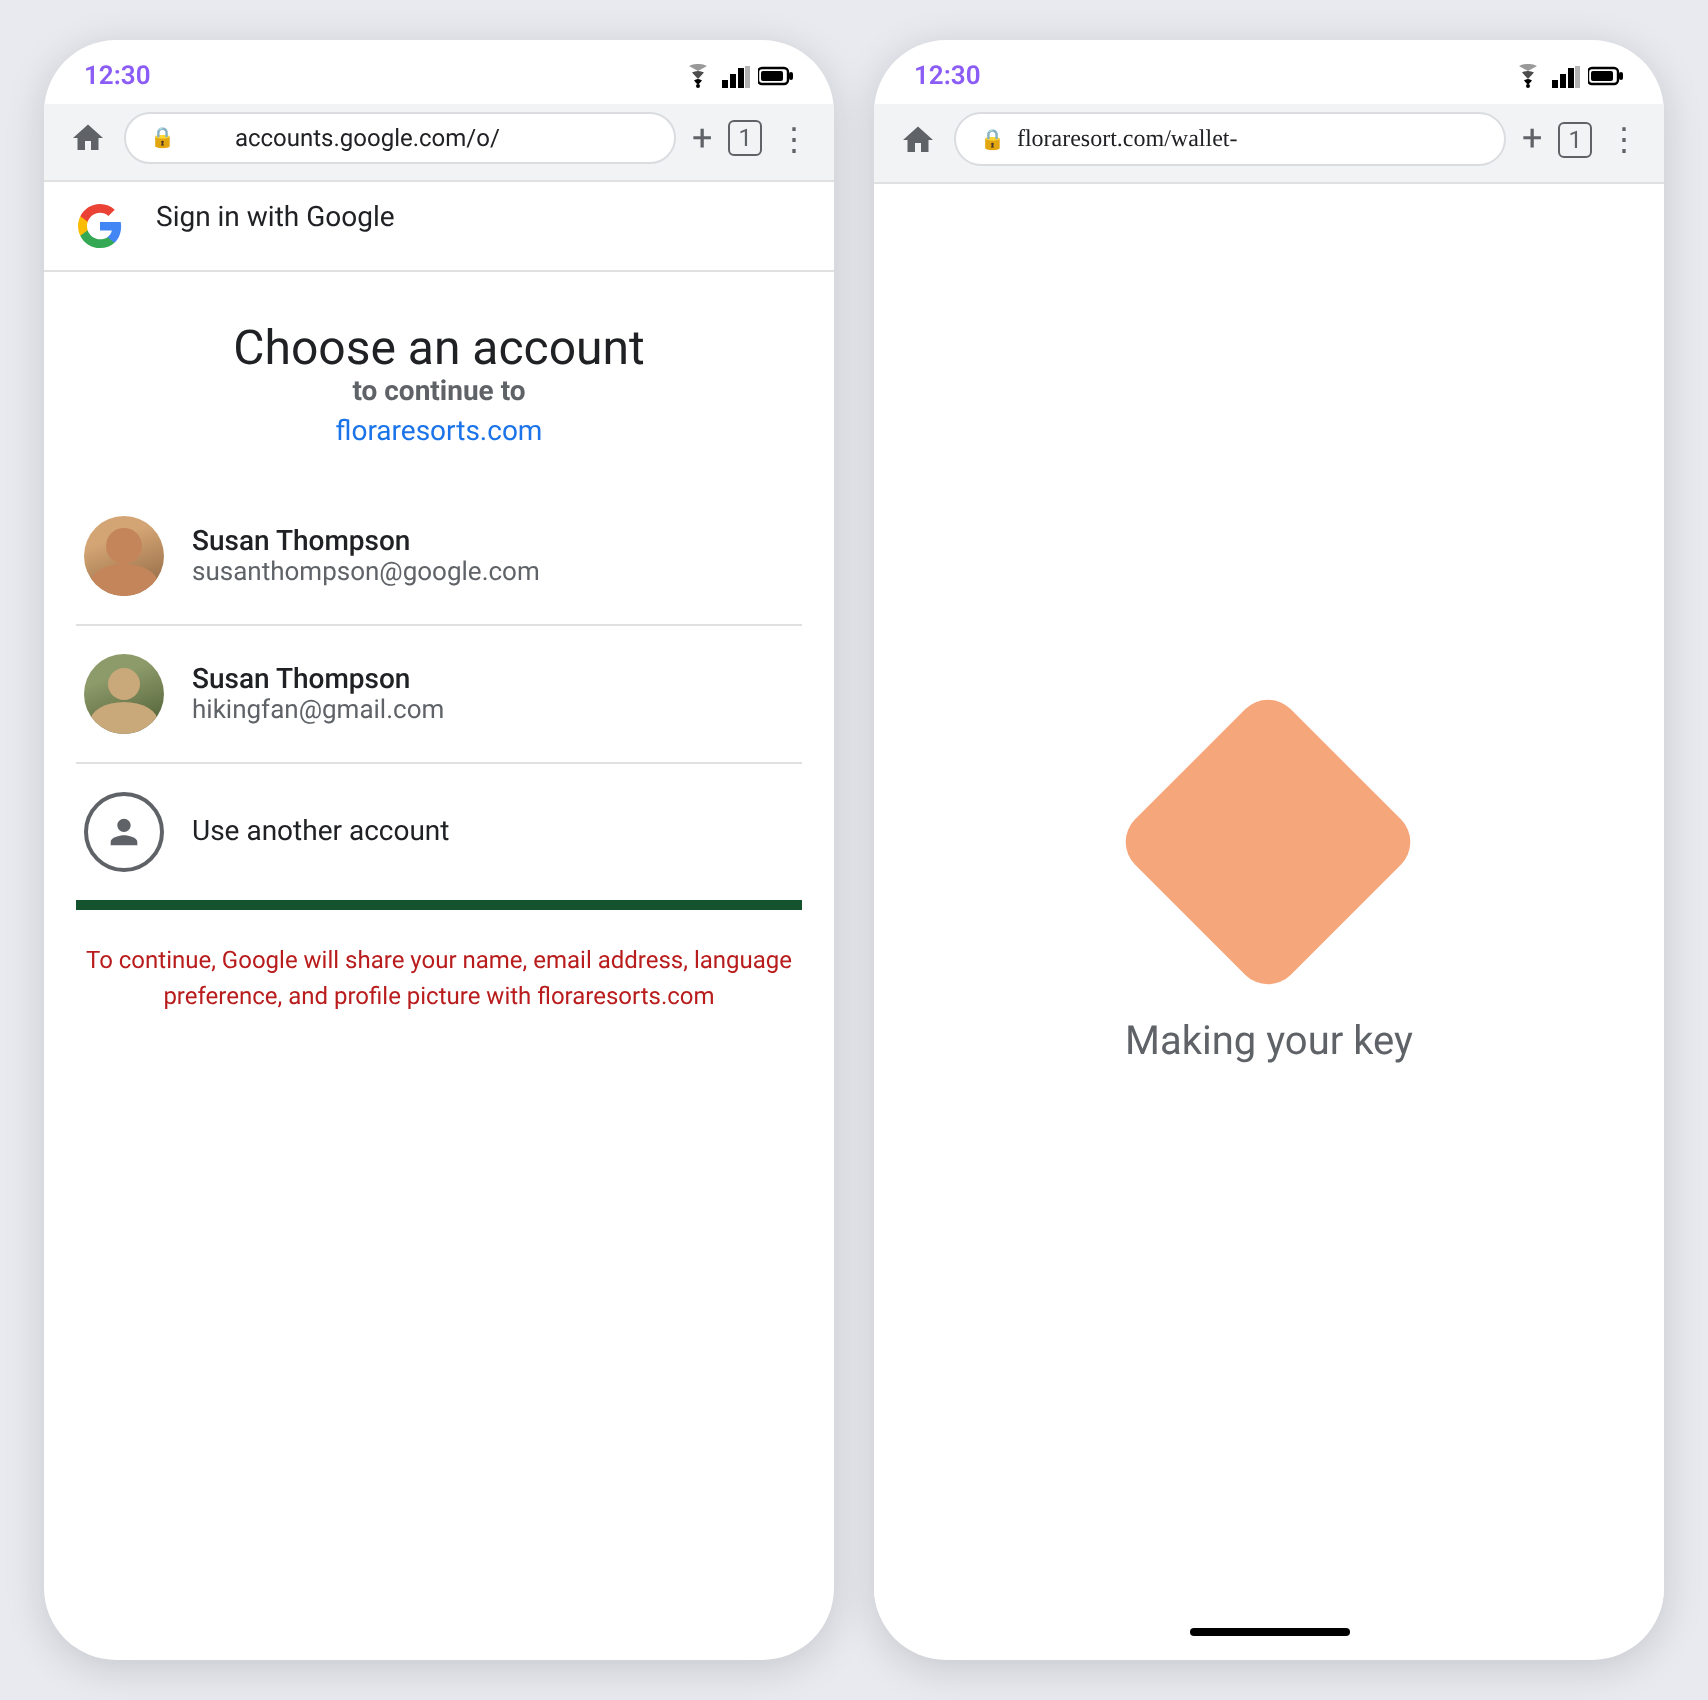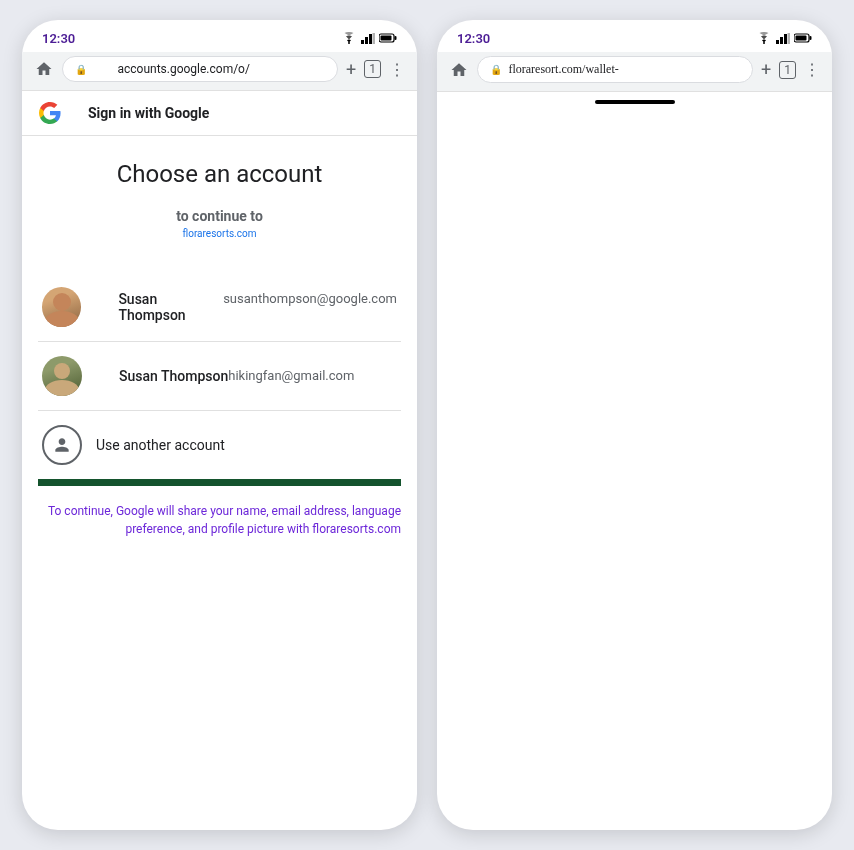--- a/index.html
+++ b/index.html
@@ -37,21 +37,21 @@
       display: flex;
       justify-content: space-between;
       align-items: center;
       padding: 8px 20px 4px 20px;
       height: 32px;
     }
 
     .status-time {
       font-size: 13px;
       font-weight: 600;
-      color: #4c1d95;
+      color: #8b5cf6;
       text-align: center;
     }
 
     .status-icons {
       display: flex;
       align-items: center;
       gap: 4px;
     }
 
     
@@ -95,99 +95,96 @@
     .browser-actions {
       display: flex;
       align-items: center;
       gap: 8px;
       color: #5f6368;
       font-size: 16px;
     }
 
     .google-signin-bar {
       display: flex;
-      align-items: center;
-      gap: 26px;
+      gap: 16px;
       padding: 10px 16px;
       border-bottom: 1px solid #e0e0e0;
-      font-weight: bold;
     }
 
     .google-signin-text {
       font-size: 14px;
       color: #202124;
     }
 
     .account-chooser {
       padding: 24px 16px 16px;
       display: flex;
       flex-direction: column;
       align-items: center;
     }
 
     .choose-title {
       font-size: 24px;
       font-weight: 400;
       color: #202124;
-      margin-bottom: 20px;
+      margin-bottom: 0;
       text-align: center;
     }
 
     .continue-to {
       font-size: 14px;
       color: #5f6368;
       margin-bottom: 4px;
       font-weight: bold;
     }
 
     .floraresorts-link {
-      font-size: 10px;
+      font-size: 14px;
       color: #1a73e8;
-      margin-bottom: 34px;
+      margin-bottom: 20px;
       text-decoration: none;
     }
 
     .account-list {
       width: 100%;
     }
 
     .account-item {
       display: flex;
       align-items: center;
       gap: 14px;
       padding: 14px 4px;
       cursor: pointer;
       border-bottom: 1px solid #e0e0e0;
     }
 
     .account-info {
       display: flex;
-      flex-direction: row;
-      margin-left: 23px;
+      flex-direction: column;
     }
 
     .account-name {
       font-size: 14px;
       font-weight: 500;
       color: #202124;
     }
 
     .account-email {
       font-size: 13px;
       color: #5f6368;
       text-align: right;
     }
 
     .use-another-account {
       display: flex;
       align-items: center;
       gap: 14px;
       padding: 14px 4px;
       cursor: pointer;
-      border-bottom: 7px solid #14532d;
+      border-bottom: 5px solid #14532d;
     }
 
     .another-account-icon {
       width: 40px;
       height: 40px;
       border-radius: 50%;
       border: 2px solid #5f6368;
       display: flex;
       align-items: center;
       justify-content: center;
@@ -196,24 +193,24 @@
       flex-shrink: 0;
     }
 
     .use-another-text {
       font-size: 14px;
       color: #202124;
     }
 
     .privacy-notice {
       font-size: 12px;
-      color: #6d28d9;
+      color: #b91c1c;
       line-height: 1.5;
       padding: 16px 0 0 0;
-      text-align: right;
+      text-align: center;
     }
 
     
     .right-phone-content {
       flex: 1;
       display: flex;
       flex-direction: column;
       align-items: center;
       justify-content: center;
       background: #fff;
@@ -456,19 +453,25 @@
         <span class="lock-icon">🔒</span>
         <span style="font-size:12px; color:#202124;font-family:Liberation Serif, serif;">floraresort.com/wallet-</span>
       </div>
       <div class="browser-actions">
         <span style="font-size:18px; color:#5f6368; cursor:pointer;">+</span>
         <span style="font-size:12px; border:1.5px solid #5f6368; border-radius:3px; padding:1px 4px; cursor:pointer;">1</span>
         <span style="cursor:pointer;">⋮</span>
       </div>
     </div>
 
+    <div class="right-phone-content">
+      <div class="making-key-container">
+        <div class="diamond-shape"></div>
+        <span class="making-key-text">Making your key</span>
+      </div>
+    </div>
 
     <div class="home-indicator">
       <div class="home-bar"></div>
     </div>
   </div>
 
 </div>
 
 </body></html>

